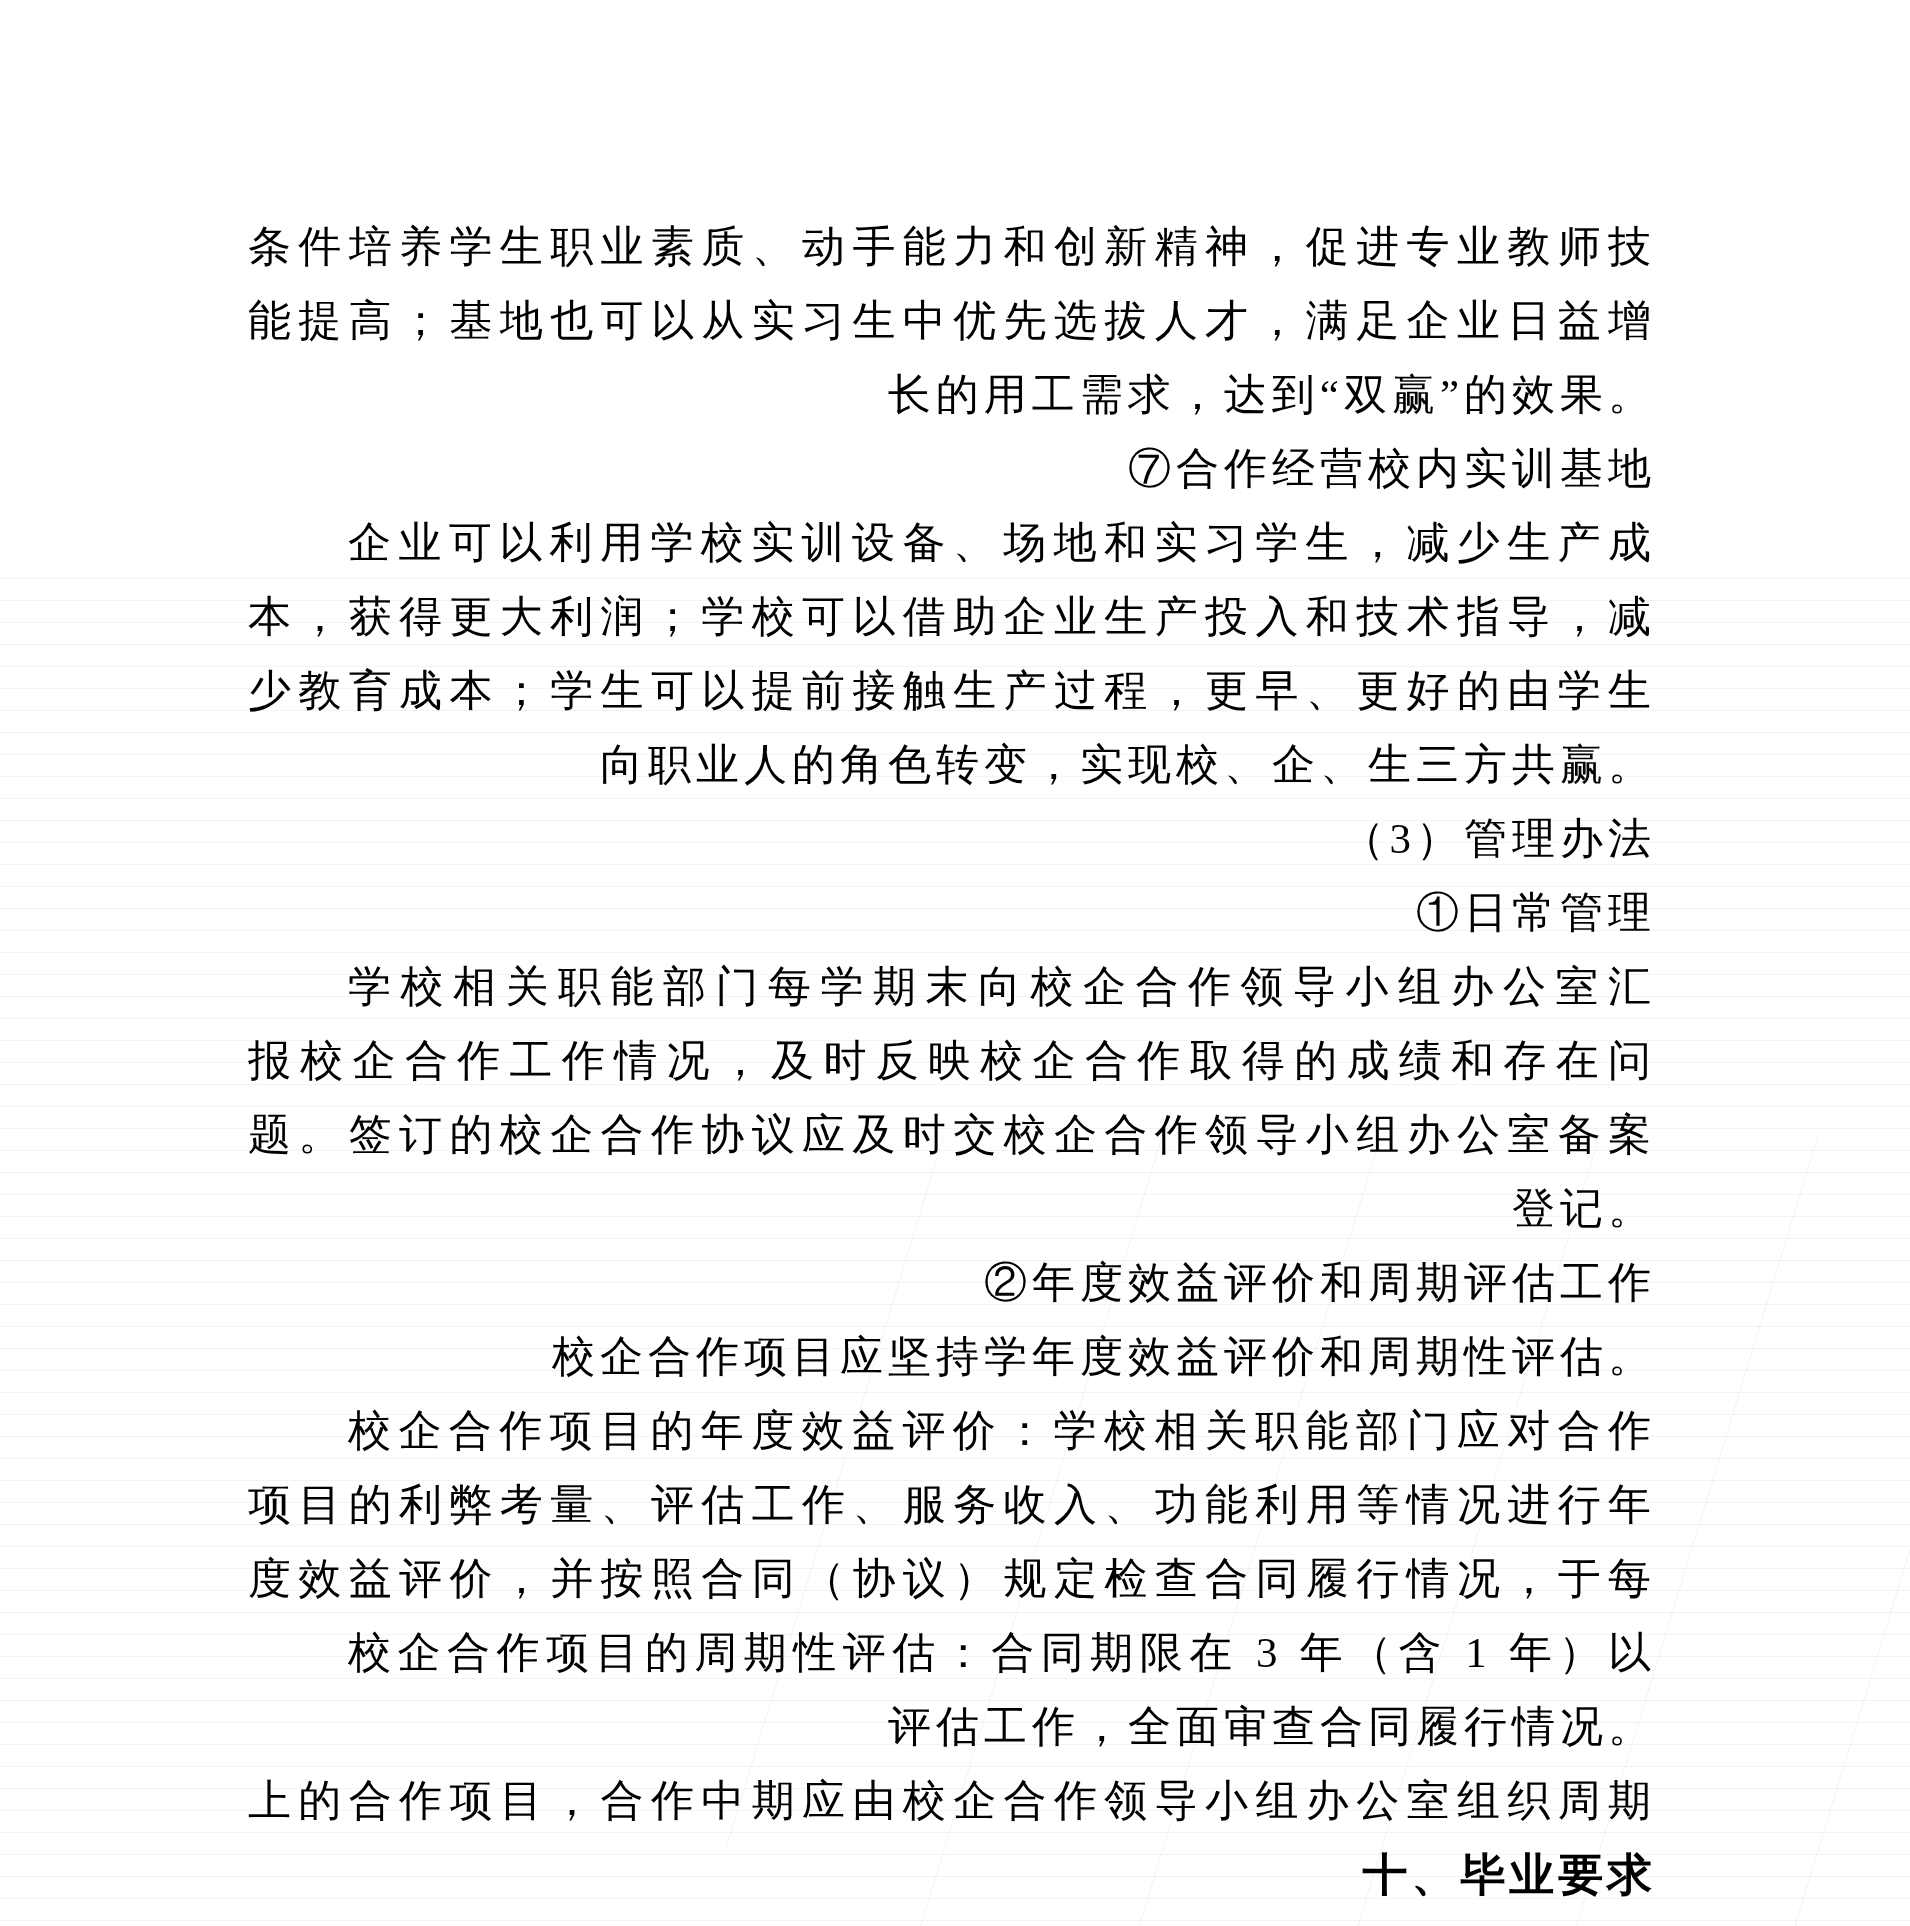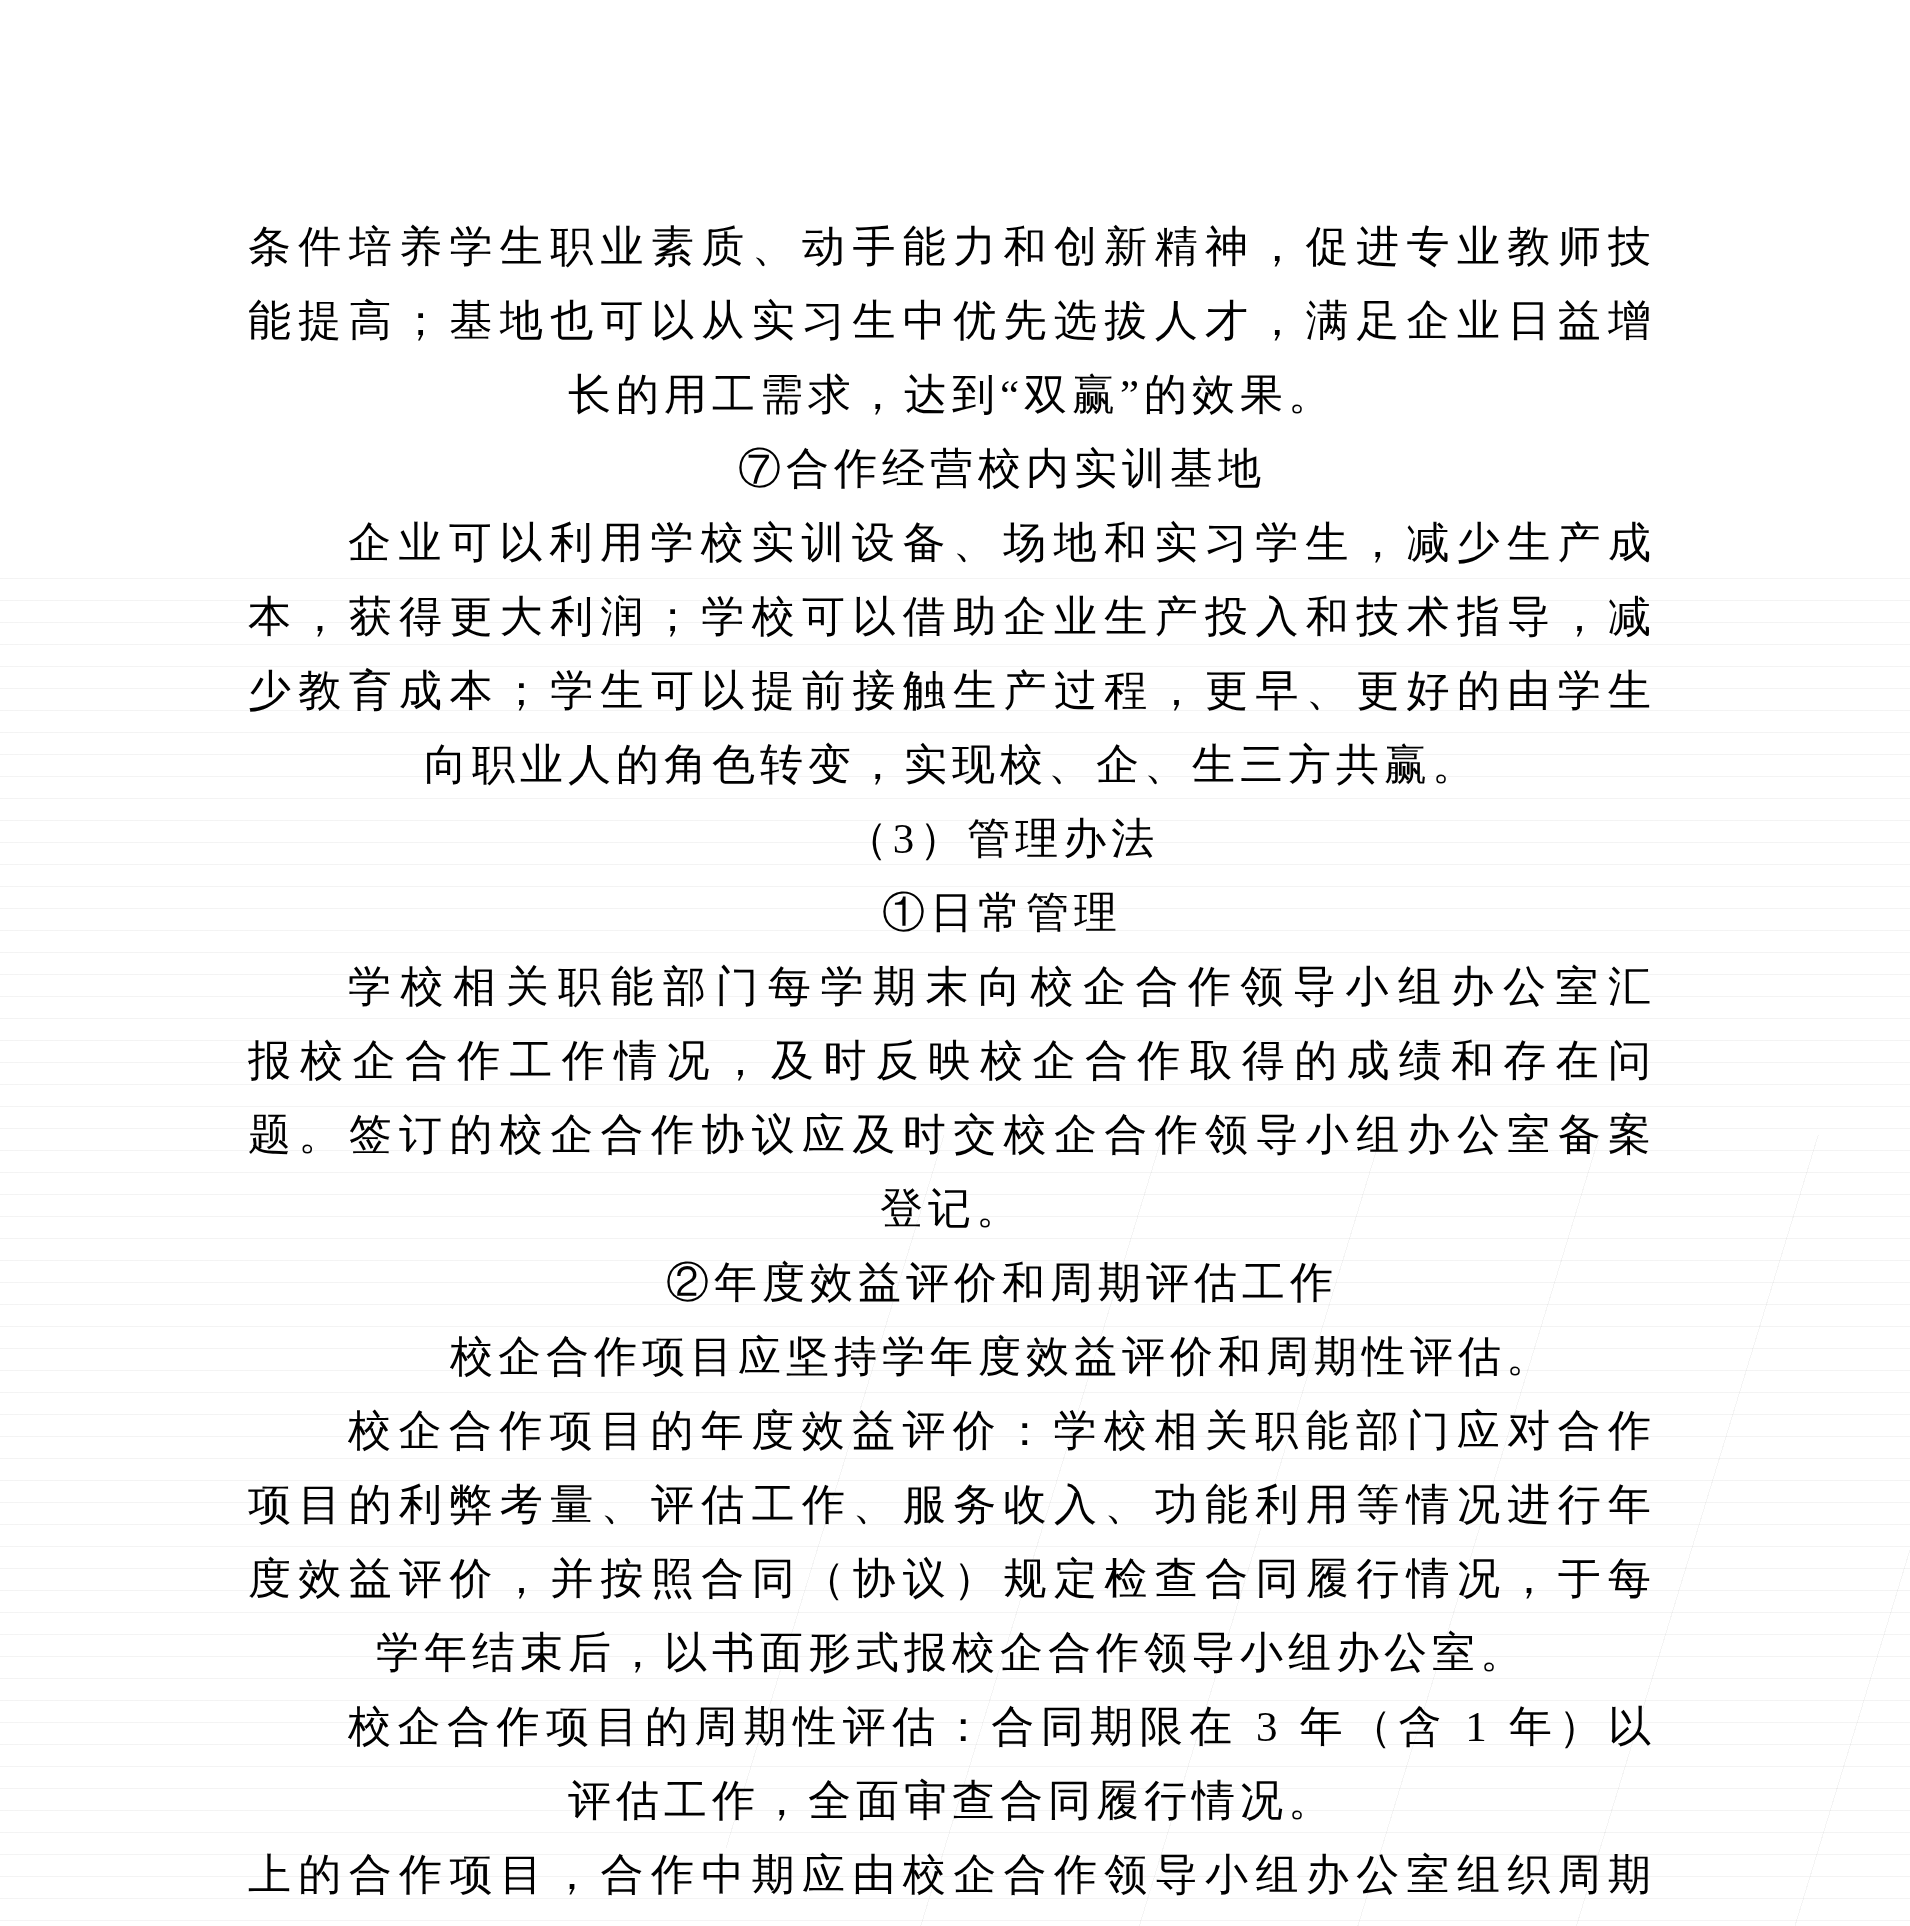--- a/index.html
+++ b/index.html
@@ -44,21 +44,21 @@
     left: 248px;
     top: 210px;
     width: 1408px;
   }
   .ln {
     height: 74px;
     line-height: 74px;
     font-size: 43px;
     letter-spacing: 5px;
     white-space: normal;
-    text-align: center;
+    text-align: right;
   }
   .ln.j {
     text-align: justify;
     text-align-last: justify;
   }
   .ln.ind {
     padding-left: 100px;
   }
   .ln.heading {
     font-family: "Liberation Sans", "DejaVu Sans", sans-serif;
@@ -88,21 +88,20 @@
     <div class="ln ind">①日常管理</div>
     <div class="ln ind j">学校相关职能部门每学期末向校企合作领导小组办公室汇</div>
     <div class="ln j">报校企合作工作情况，及时反映校企合作取得的成绩和存在问</div>
     <div class="ln j">题。签订的校企合作协议应及时交校企合作领导小组办公室备案</div>
     <div class="ln">登记。</div>
     <div class="ln ind">②年度效益评价和周期评估工作</div>
     <div class="ln ind">校企合作项目应坚持学年度效益评价和周期性评估。</div>
     <div class="ln ind j">校企合作项目的年度效益评价：学校相关职能部门应对合作</div>
     <div class="ln j">项目的利弊考量、评估工作、服务收入、功能利用等情况进行年</div>
     <div class="ln j">度效益评价，并按照合同（协议）规定检查合同履行情况，于每</div>
-    <div class="ln">学年结束后，以书面形式报校企合作领导小组办公室。</div>
     <div class="ln ind j">校企合作项目的周期性评估：合同期限在 3 年（含 1 年）以</div>
     <div class="ln">评估工作，全面审查合同履行情况。</div>
     <div class="ln j">上的合作项目，合作中期应由校企合作领导小组办公室组织周期</div>
     <div class="ln ind heading">十、毕业要求</div>
 
   </div>
 
 </div>
 
 

